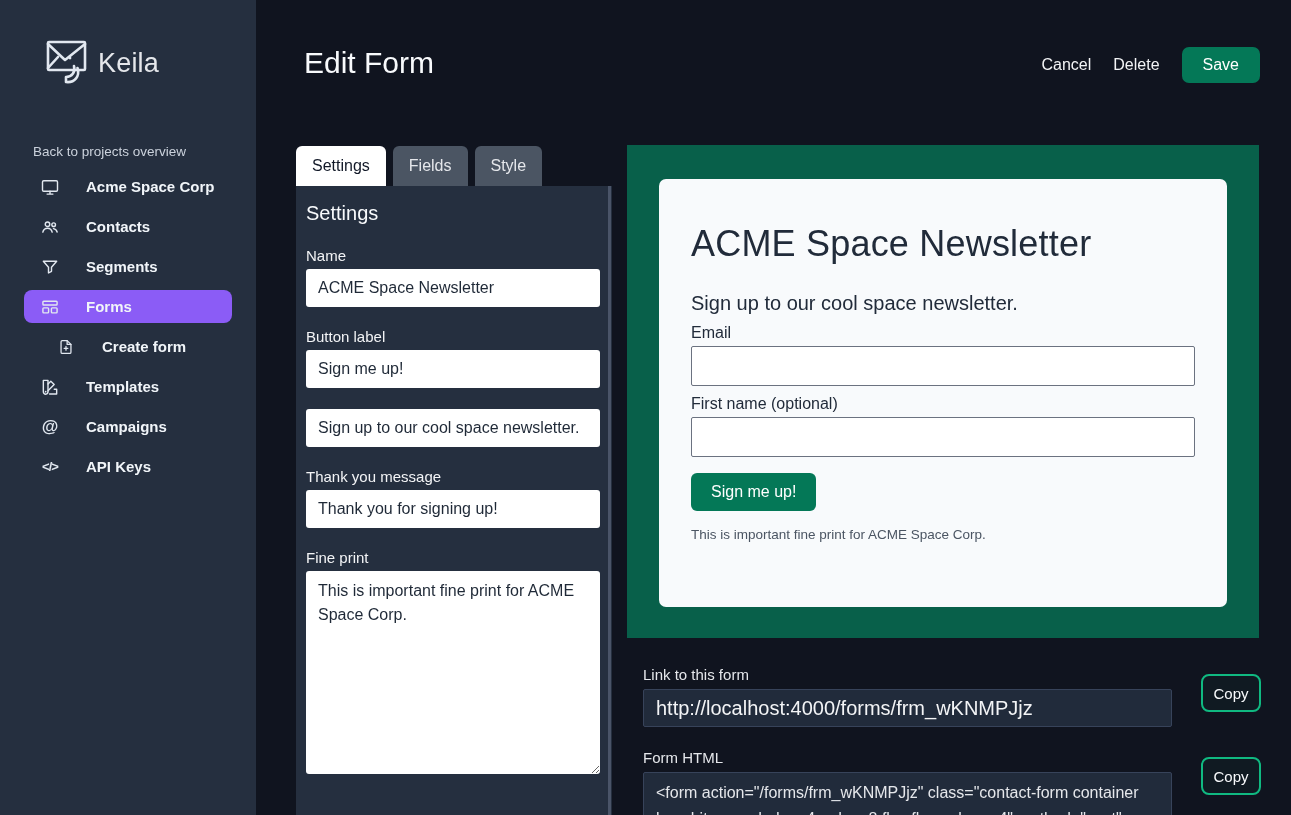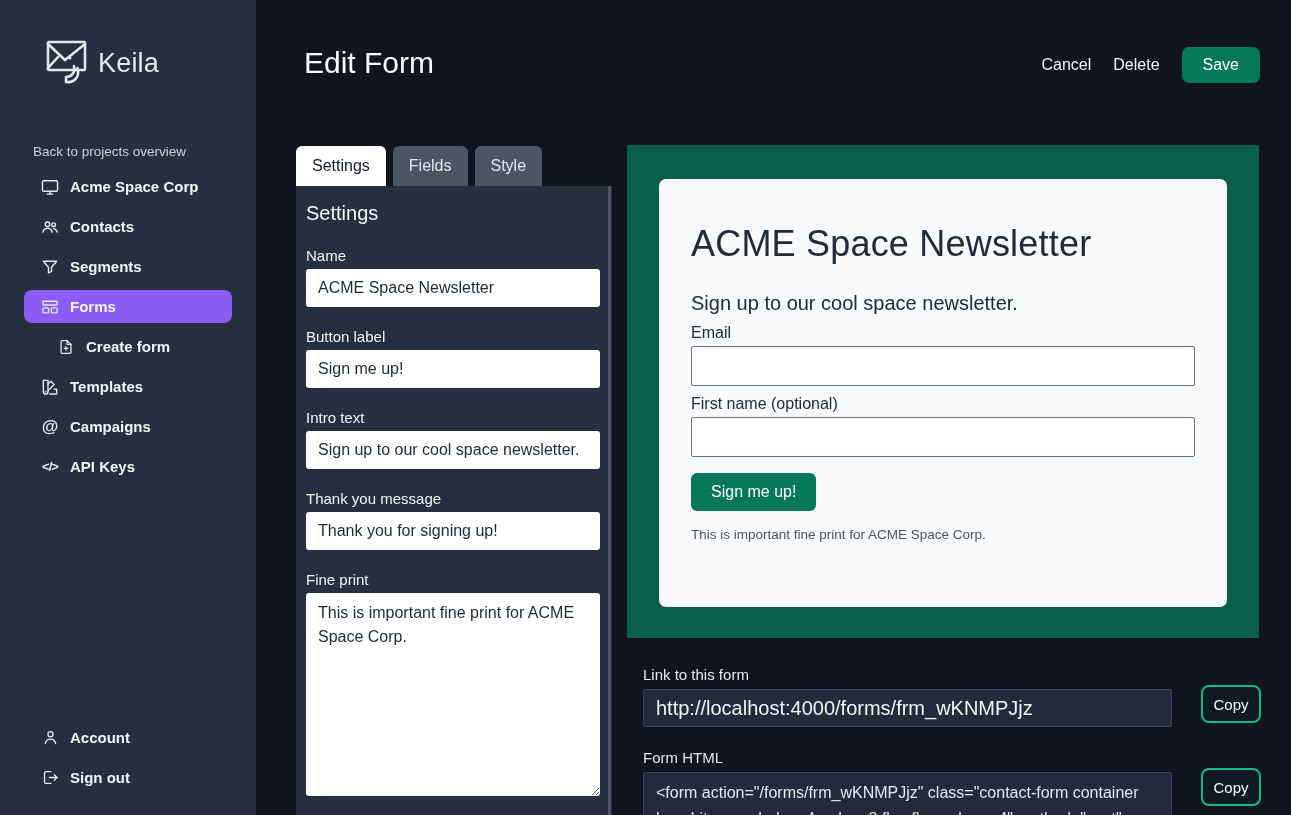--- a/index.html
+++ b/index.html
@@ -11,21 +11,21 @@
     color:#f3f4f6;
   }
   
   .sidebar { position:absolute; left:0; top:0; width:256px; height:815px; background:#252f3f; }
   .logo-row { position:absolute; left:45px; top:36px; display:flex; align-items:center; gap:7px; }
   .brand { font-size:27px; color:#e5e7eb; letter-spacing:.2px; }
   .back-link { position:absolute; left:33px; top:144px; font-size:13.5px; color:#cbd2dc; text-decoration:none; cursor:pointer; }
   .nav { position:absolute; left:24px; top:170px; width:208px; display:flex; flex-direction:column; }
   .nav-bottom { position:absolute; left:24px; top:721px; width:208px; display:flex; flex-direction:column; }
   .nav-item {
-    display:flex; align-items:center; gap:10px; height:33px; margin-bottom:7px;
+    display:flex; align-items:center; gap:26px; height:33px; margin-bottom:7px;
     padding:0 0 0 16px; border-radius:8px; cursor:pointer;
     font-size:15px; font-weight:700; color:#f1f5f9; white-space:nowrap;
   }
   .nav-item.active { background:#8b5cf6; }
   .nav-item.indent { padding-left:32px; }
   .nav-item .ic { display:inline-flex; width:20px; justify-content:center; align-items:center; }
   .glyph { font-size:15px; font-weight:700; color:#e2e8f0; letter-spacing:-1px; }
   
   .page-title { position:absolute; left:304px; top:46px; font-size:30px; font-weight:500; color:#f8fafc; }
   .header-actions { position:absolute; top:46px; right:31px; height:37px; display:flex; align-items:center; gap:22px; }
@@ -82,21 +82,21 @@
   .dark-input {
     width:529px; height:38px; background:#212b3b; border:1px solid #37435a; border-radius:2px;
     color:#f3f4f6; font-size:20px; font-family:inherit; padding:0 12px; outline:none; display:block;
   }
   .dark-area {
     width:529px; height:120px; background:#212b3b; border:1px solid #37435a; border-radius:2px;
     color:#e5e7eb; font-size:16px; line-height:26px; font-family:inherit; padding:7px 12px; outline:none;
     resize:both; display:block;
   }
   .copy-btn {
-    position:absolute; right:0; top:19px; width:60px; height:38px;
+    position:absolute; right:0; top:8px; width:60px; height:38px;
     background:rgba(16,185,129,0.04); border:2px solid #10b981; border-radius:8px;
     color:#f8fafc; font-size:15px; font-family:inherit; cursor:pointer;
   }
   svg.icon { stroke:#e2e8f0; fill:none; stroke-width:1.7; stroke-linecap:round; stroke-linejoin:round; }
 </style>
 </head>
 <body>
 
 <div class="app">
 
@@ -183,41 +183,20 @@
         <span>Campaigns</span>
       </div>
       <div class="nav-item">
         <span class="ic">
             <span class="glyph" style="font-size:13px">&lt;/&gt;</span>
           </span>
         <span>API Keys</span>
       </div>
     </nav>
 
-    <nav class="nav-bottom">
-      <div class="nav-item">
-        <span class="ic">
-          <svg class="icon" width="19" height="19" viewBox="0 0 24 24">
-              <circle cx="12" cy="7.8" r="3.2"></circle>
-              <path d="M5.5 19.6c.8-3.7 3.4-5.6 6.5-5.6s5.7 1.9 6.5 5.6"></path>
-            </svg>
-        </span>
-        <span>Account</span>
-      </div>
-      <div class="nav-item">
-        <span class="ic">
-          <svg class="icon" width="19" height="19" viewBox="0 0 24 24">
-              <path d="M12.5 4.5H6.2A1.7 1.7 0 0 0 4.5 6.2v11.6a1.7 1.7 0 0 0 1.7 1.7h6.3"></path>
-              <path d="M10.5 12h9.5"></path>
-              <path d="M16.8 8.5 20.3 12l-3.5 3.5"></path>
-            </svg>
-        </span>
-        <span>Sign out</span>
-      </div>
-    </nav>
   </aside>
 
   <h1 class="page-title">Edit Form</h1>
   <div class="header-actions">
     <button class="link-btn">Cancel</button>
     <button class="link-btn">Delete</button>
     <button class="save-btn">Save</button>
   </div>
 
   <div class="tabs">
@@ -234,21 +213,20 @@
       <label class="field-label">Name</label>
       <input class="text-input" type="text" value="ACME Space Newsletter" style="">
     </div>
 
     <div class="field-group">
       <label class="field-label">Button label</label>
       <input class="text-input" type="text" value="Sign me up!" style="">
     </div>
 
     <div class="field-group">
-      <label class="field-label">Intro text</label>
       <input class="text-input" type="text" value="Sign up to our cool space newsletter." style="">
     </div>
 
     <div class="field-group">
       <label class="field-label">Thank you message</label>
       <input class="text-input" type="text" value="Thank you for signing up!" style="">
     </div>
 
     <div class="field-group">
       <label class="field-label">Fine print</label>

